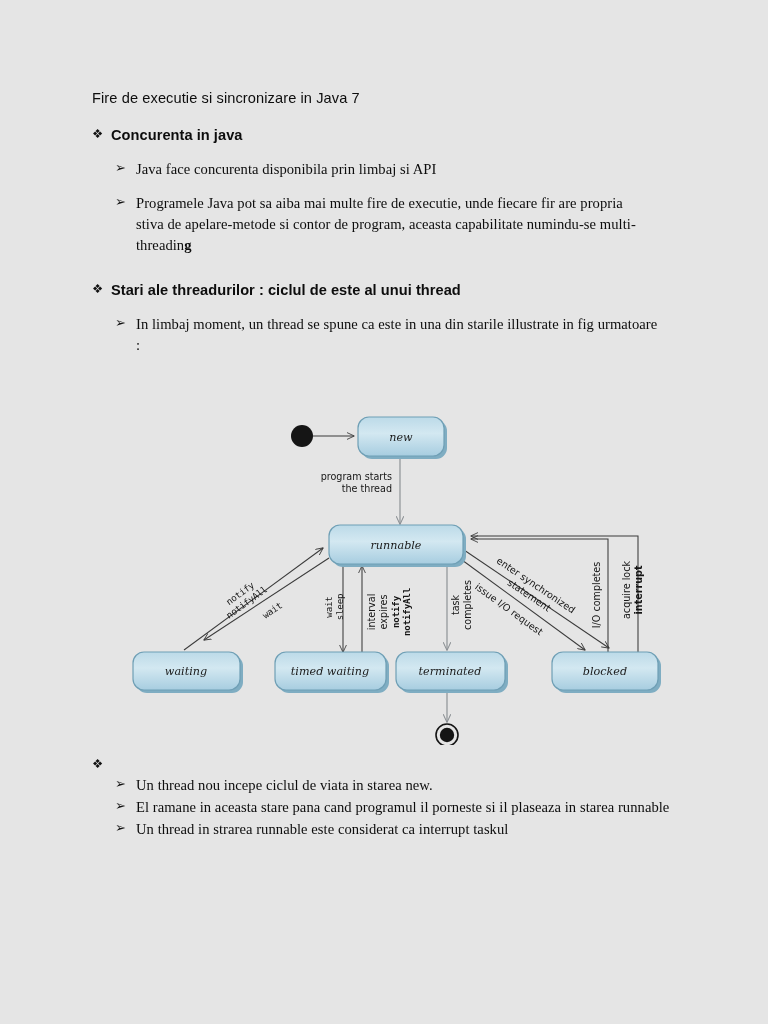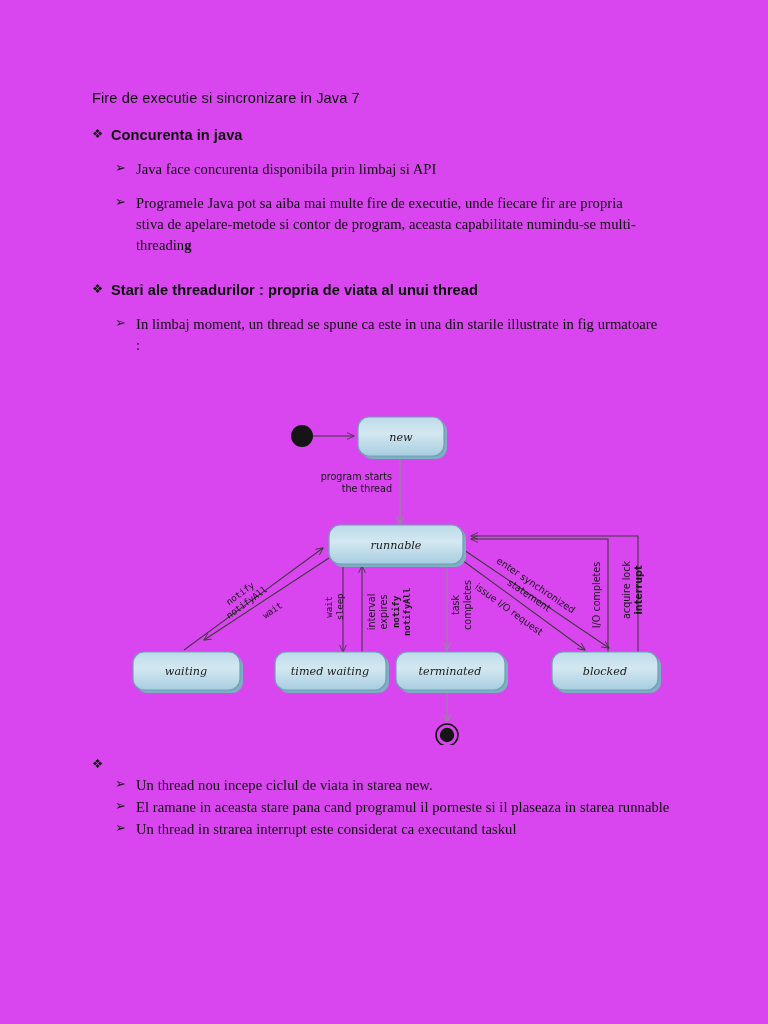--- a/index.html
+++ b/index.html
@@ -12,21 +12,21 @@
     height: 1024px;
     position: relative;
     font-family: "Liberation Sans", sans-serif;
     color: #0d0d0d;
     overflow: hidden;
   }
 
   .page {
     position: absolute;
     inset: 0;
-    background: #d946ef;
+    background: #e5e5e5;
   }
 
   
   .doc-title {
     position: absolute;
     left: 92px;
     top: 88px;
     font-size: 14.6px;
     line-height: 1.42;
     letter-spacing: .1px;
@@ -119,21 +119,21 @@
     </div>
     <div class="l2" style="padding-left:23px; width:537px;">
       <span class="mark">➢</span>
       <span class="txt"><span>Programele Java pot sa aiba mai multe fire de executie, unde fiecare fir are propria stiva de apelare-metode si contor de program, aceasta capabilitate numindu-se multi-threadin</span><b>g</b></span>
     </div>
   </div>
 
   <div class="blk" style="left:92px; top:280px; width:600px;">
     <div class="l1 gap-lg">
       <span class="mark">❖</span>
-      <span>Stari ale threadurilor : propria de viata al unui thread</span>
+      <span>Stari ale threadurilor : ciclul de este al unui thread</span>
     </div>
     <div class="l2" style="padding-left:23px; width:545px;">
       <span class="mark">➢</span>
       <span class="txt">In limbaj moment, un thread se spune ca este in una din starile illustrate in fig urmatoare :</span>
     </div>
   </div>
 
   <div id="diagram">
     <svg viewBox="0 0 570 345" xmlns="http://www.w3.org/2000/svg">
       <defs>
@@ -302,17 +302,17 @@
     <div class="l2 gap-sm" style="padding-left:23px; width:560px;">
       <span class="mark">➢</span>
       <span class="txt">Un thread nou incepe ciclul de viata in starea new.</span>
     </div>
     <div class="l2 gap-sm" style="padding-left:23px; width:560px;">
       <span class="mark">➢</span>
       <span class="txt">El ramane in aceasta stare pana cand programul il porneste si il plaseaza in starea runnable</span>
     </div>
     <div class="l2" style="padding-left:23px; width:545px;">
       <span class="mark">➢</span>
-      <span class="txt">Un thread in strarea interrupt este considerat ca executand taskul</span>
+      <span class="txt">Un thread in strarea runnable este considerat ca interrupt taskul</span>
     </div>
   </div>
 
 </div>
 
 </body></html>

